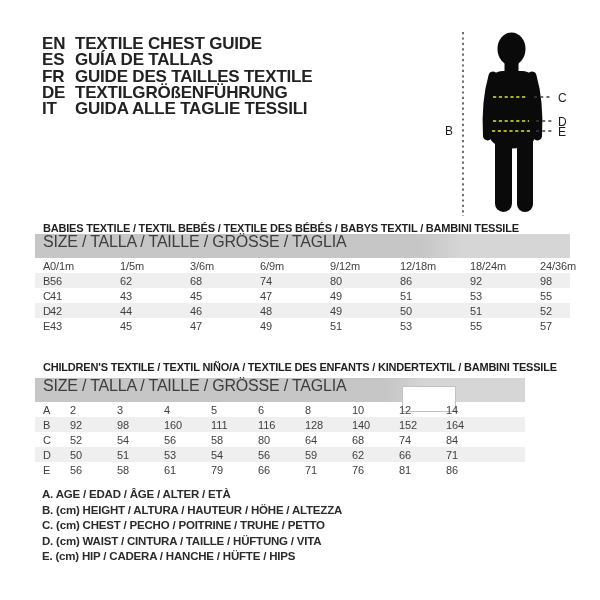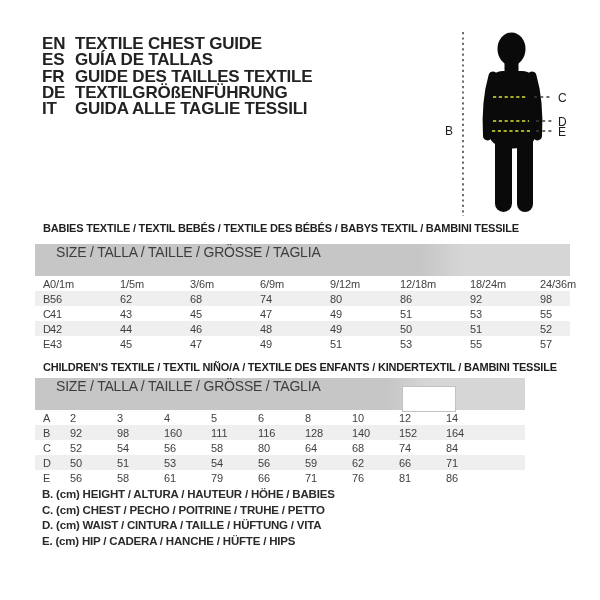--- a/index.html
+++ b/index.html
@@ -14,30 +14,30 @@
 
   
   .figure{position:absolute;left:430px;top:10px;width:170px;height:220px;}
   .figure svg{display:block;width:170px;height:220px;}
   .mlabel{font-family:"Liberation Sans",sans-serif;font-size:12px;fill:#1c1c1c;}
 
   
   .section{position:absolute;left:35px;}
   .sec-title{font-size:11px;font-weight:bold;color:#1f1f1f;letter-spacing:-0.2px;
              padding-left:8px;line-height:12px;white-space:nowrap;}
-  .size-bar{height:32px;line-height:16px;font-size:14px;color:#3d3d3d;padding-left:21px;
+  .size-bar{height:24px;line-height:16px;font-size:16px;color:#3d3d3d;padding-left:8px;
             letter-spacing:-0.2px;
             background:linear-gradient(90deg,#c6c6c6 0%,#c6c6c6 72%,#d6d6d6 80%,#d6d6d6 100%);}
   table.size{border-collapse:collapse;table-layout:fixed;position:relative;z-index:2;
              font-size:11px;color:#3f3f3f;letter-spacing:-0.1px;}
   table.size td{height:15px;padding:0;vertical-align:middle;white-space:nowrap;overflow:visible;}
   table.size td.rl{padding-left:8px;}
   table.size tr:nth-child(even){background:#efefef;}
   .babies-sec{top:222px;width:535px;}
-  .babies-sec .sec-title{margin-bottom:10px;}
+  .babies-sec .sec-title{}
   .children-sec{top:361px;width:490px;}
   .children-sec .sec-title{margin-bottom:5px;}
   .hl-box{position:absolute;left:367px;top:25px;width:52px;height:24px;background:#ffffff;
           border:1px solid #c2c2c2;z-index:1;}
 
   
   .legend{position:absolute;left:42px;top:487px;}
   .legend-row{font-size:11.5px;font-weight:bold;color:#2b2b2b;line-height:15.6px;
               letter-spacing:-0.2px;white-space:nowrap;}
 </style>
@@ -259,19 +259,20 @@
             <td>71</td>
             <td>76</td>
             <td>81</td>
             <td>86</td>
           </tr>
         </tbody>
     </table>
   </div>
 
   <div class="legend">
-    <div class="legend-row">B. (cm) HEIGHT / ALTURA / HAUTEUR / HÖHE / BABIES</div>
+    <div class="legend-row">A. AGE / EDAD / ÂGE / ALTER / ETÀ</div>
+    <div class="legend-row">B. (cm) HEIGHT / ALTURA / HAUTEUR / HÖHE / ALTEZZA</div>
     <div class="legend-row">C. (cm) CHEST / PECHO / POITRINE / TRUHE / PETTO</div>
     <div class="legend-row">D. (cm) WAIST / CINTURA / TAILLE / HÜFTUNG / VITA</div>
     <div class="legend-row">E. (cm) HIP / CADERA / HANCHE / HÜFTE / HIPS</div>
   </div>
 
 </div>
 
 </body></html>

